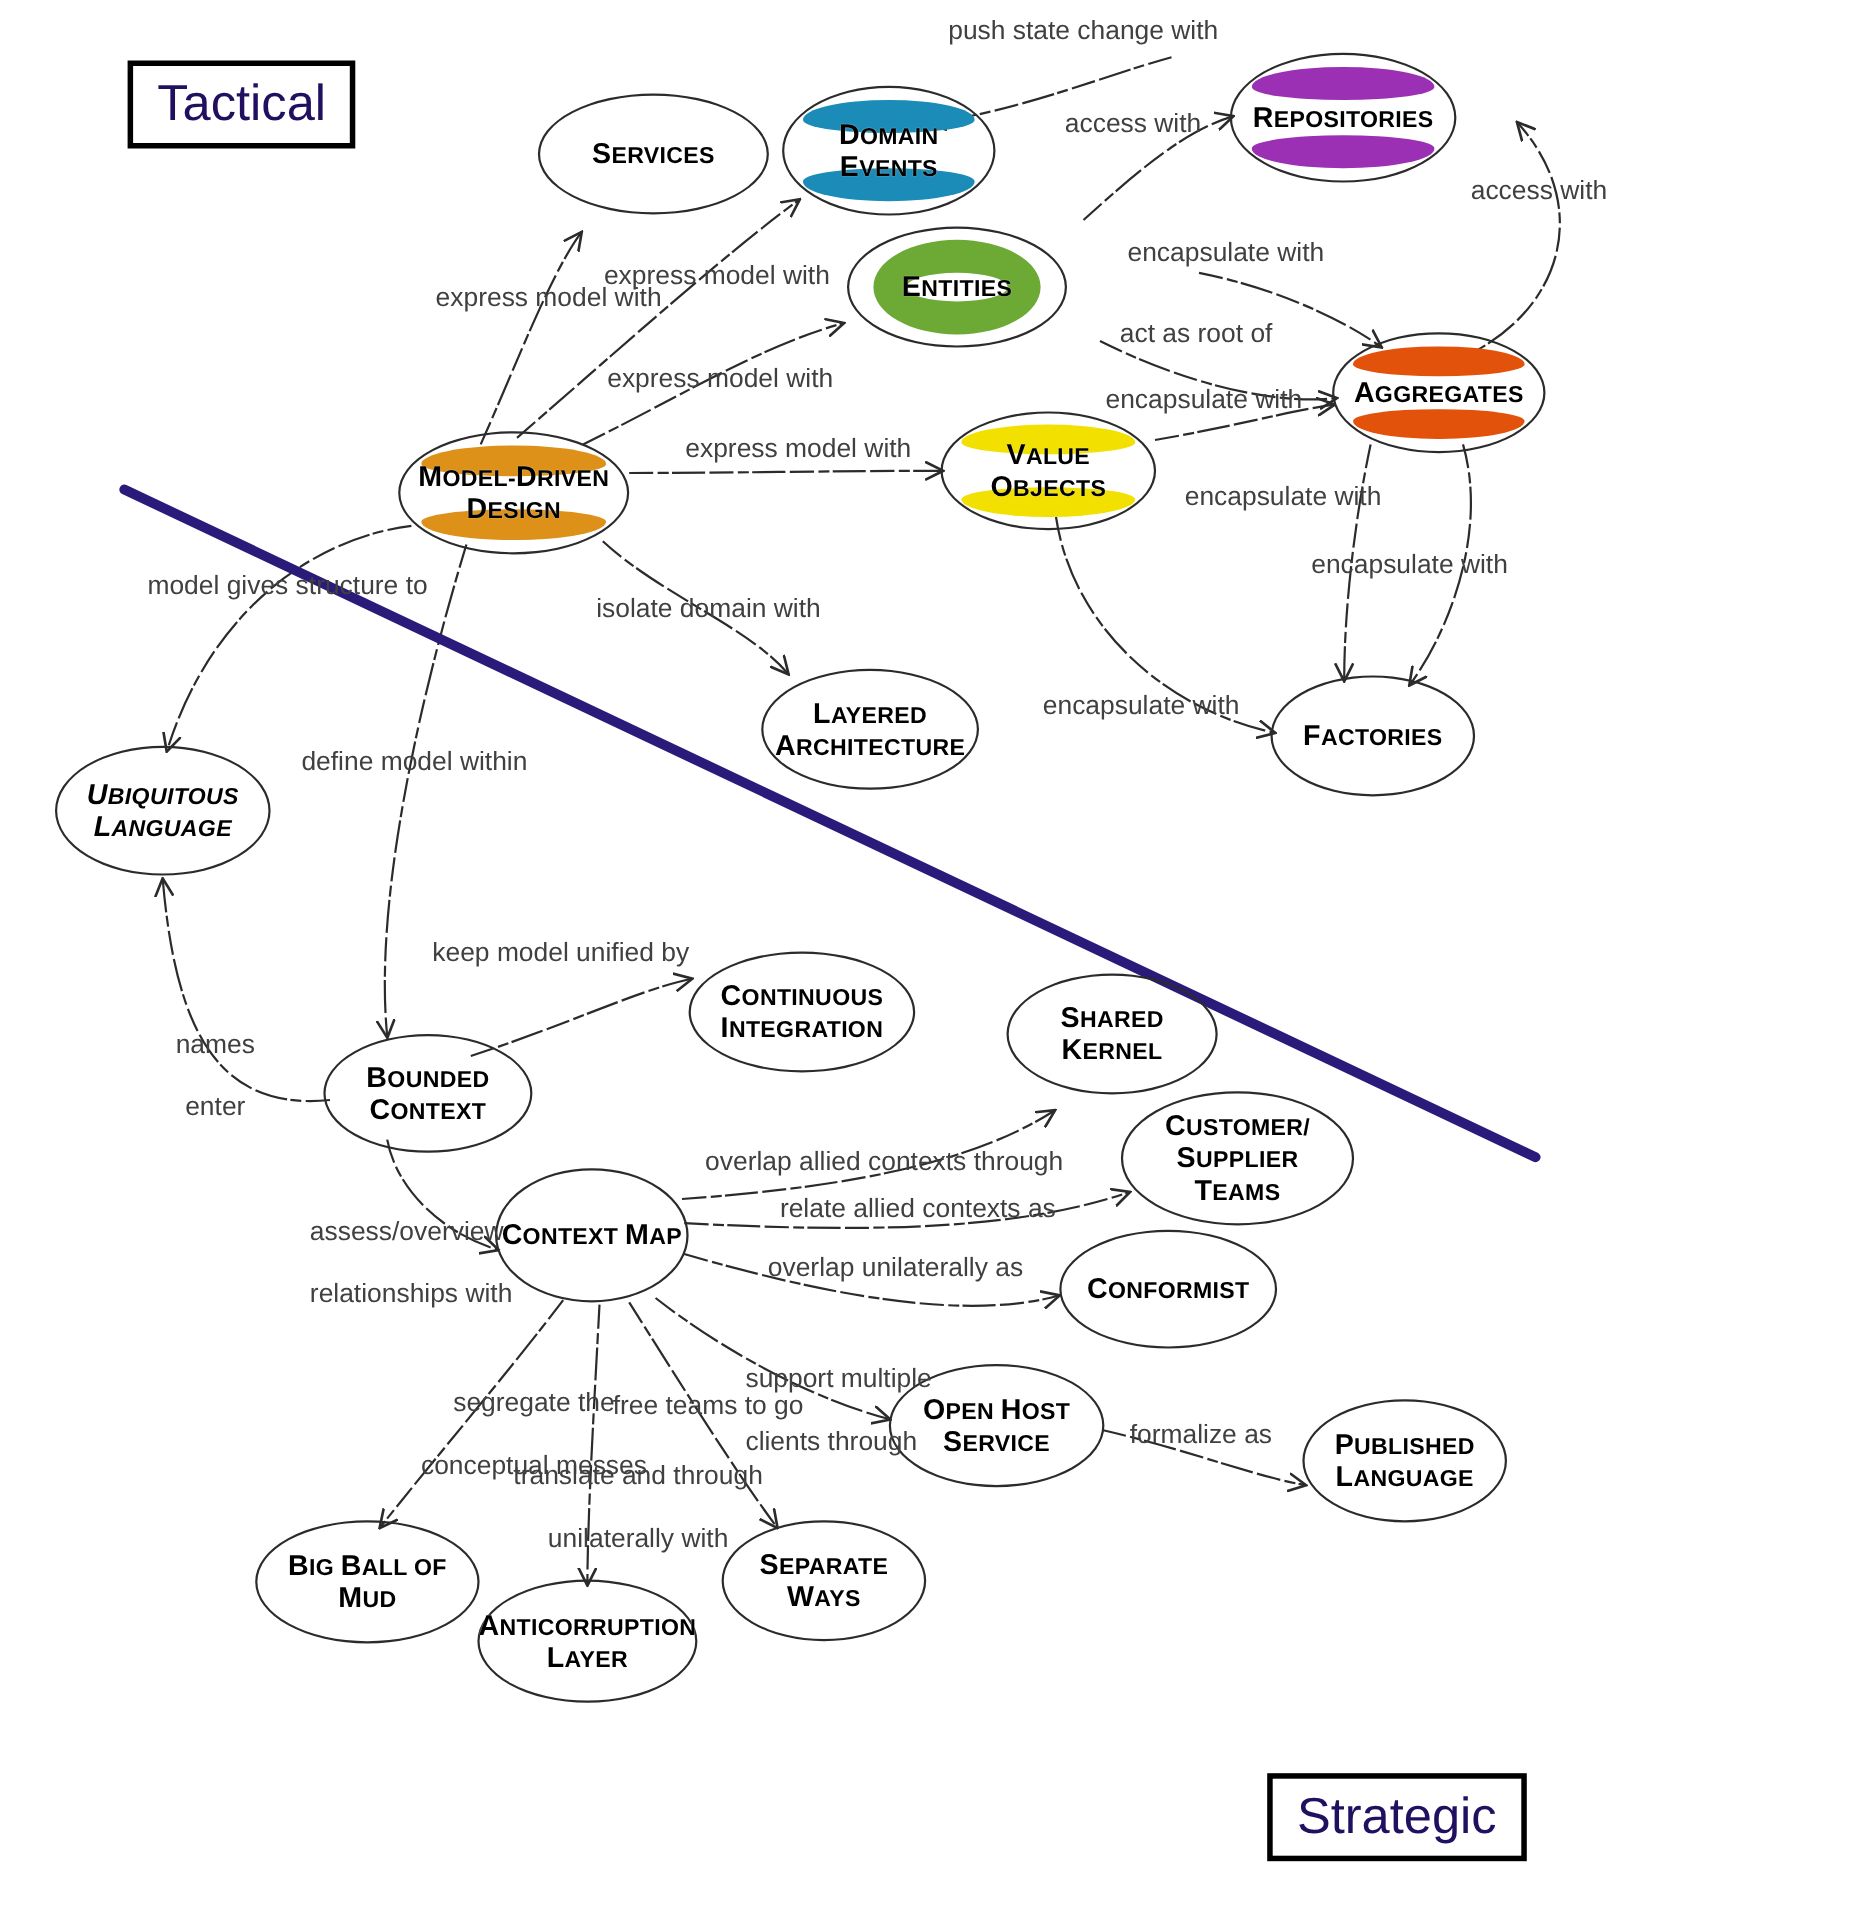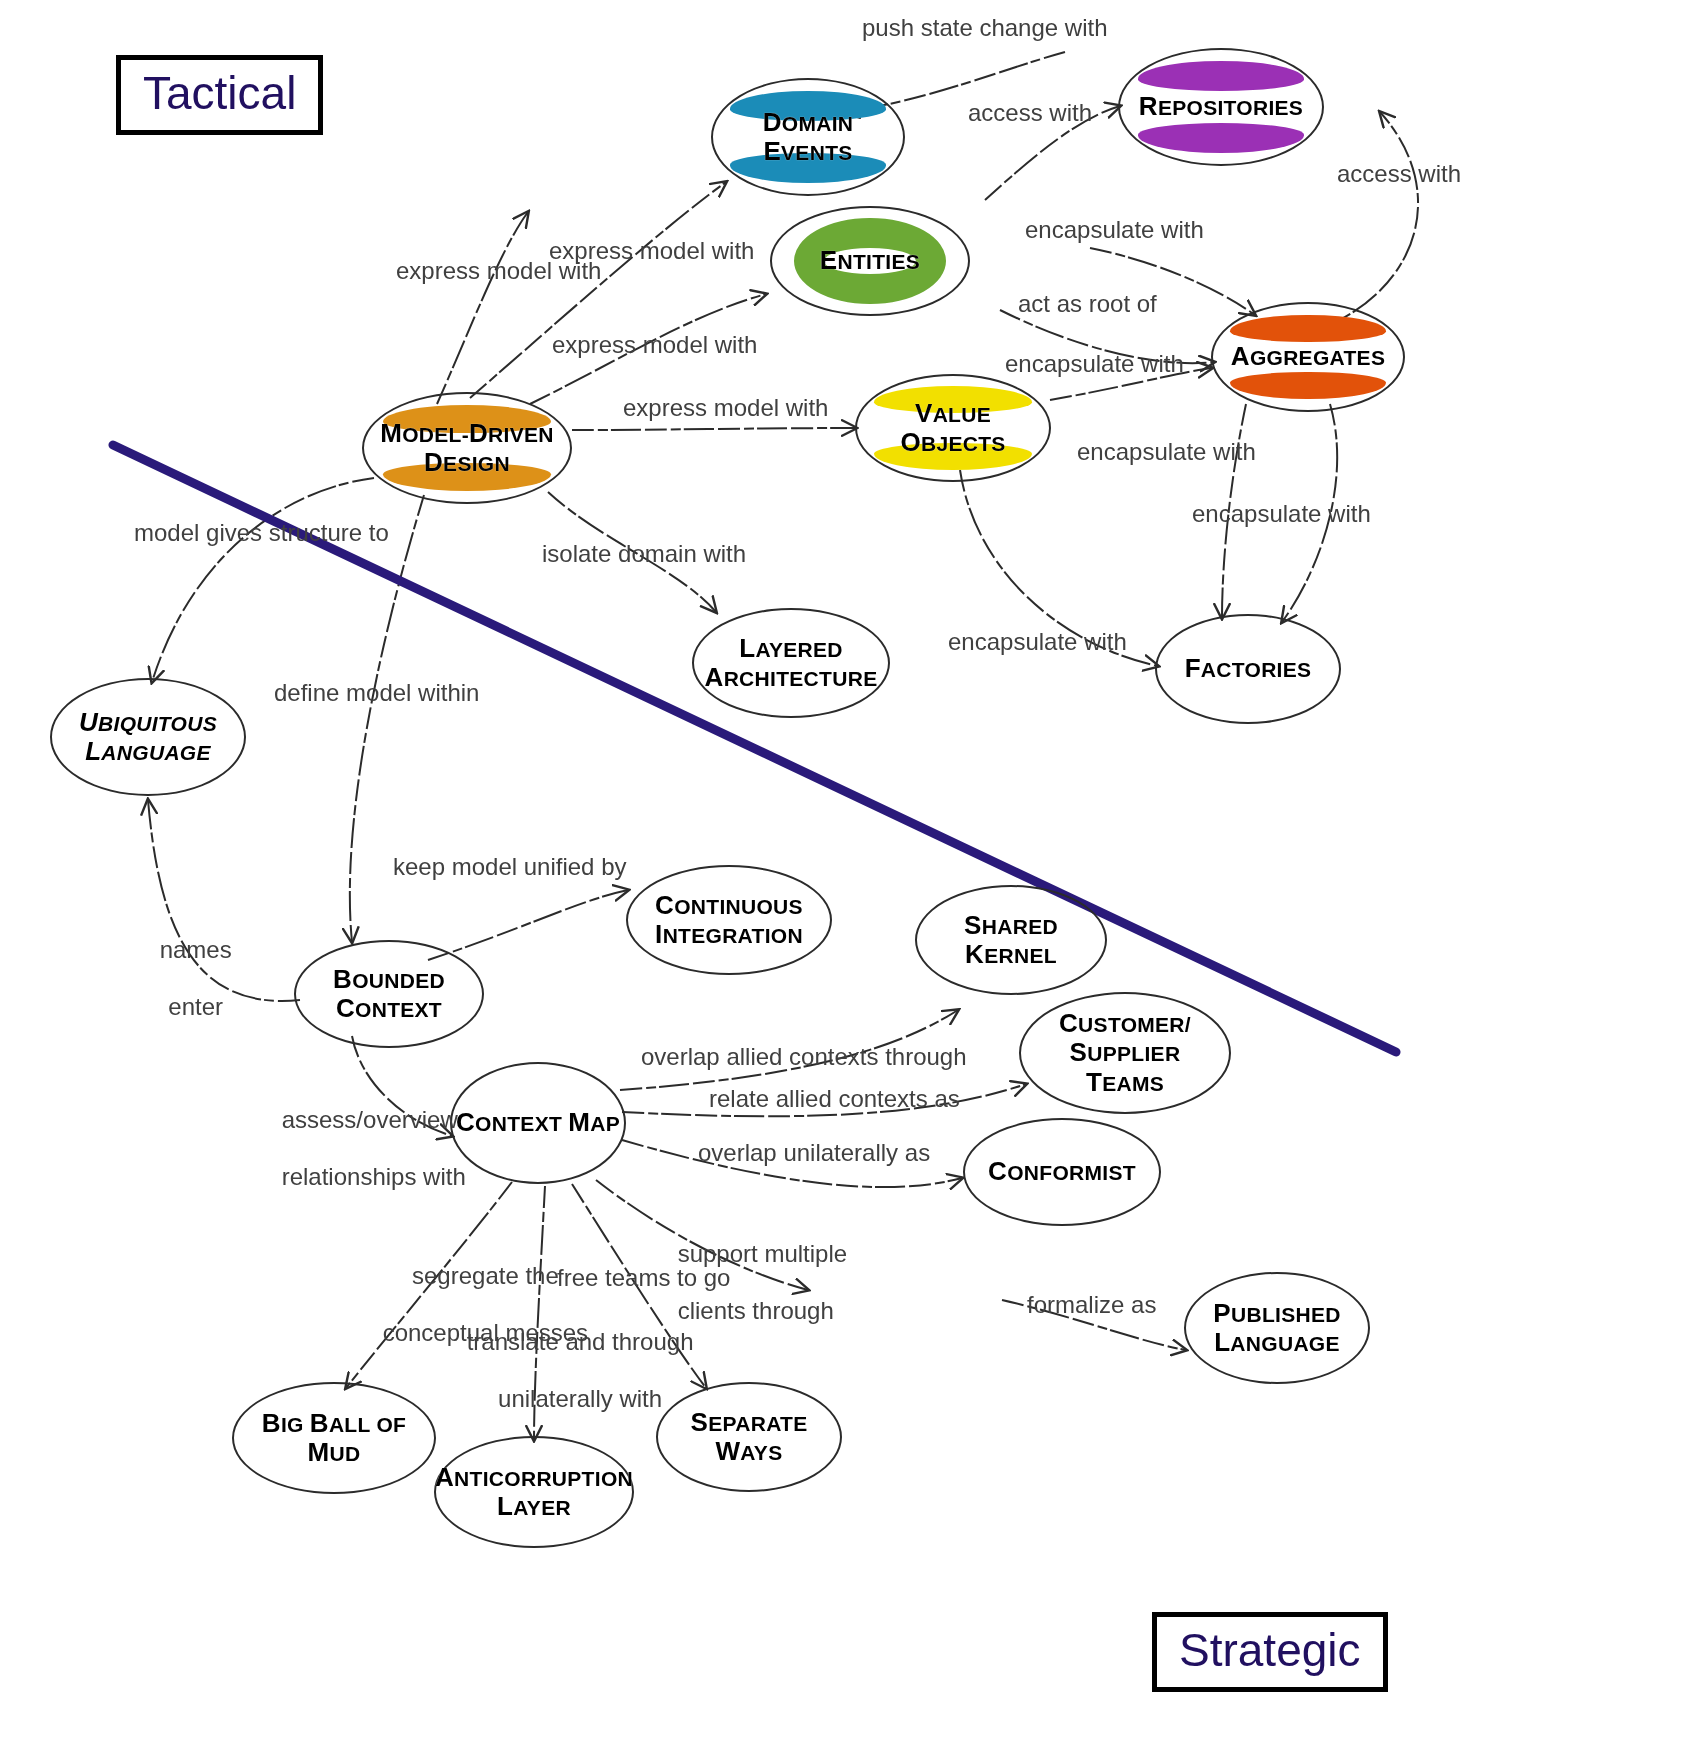--- a/index.html
+++ b/index.html
@@ -173,20 +173,24 @@
       <path d="M 1002 1300 C 1080 1318 1140 1342 1186 1350"></path>
     </g>
 
     <line x1="113" y1="445" x2="1396" y2="1052" stroke="#2a1a7a" stroke-width="9" stroke-linecap="round"></line>
   </svg>
 
   <div class="quadrant-box" style="left:116px; top:55px;">Tactical</div>
 
   <div class="quadrant-box" style="left:1152px; top:1612px;">Strategic</div>
 
+  <div class="node" style="left:489px; top:85px; width:210px; height:110px;">
+    <span class="node-label sc">
+      <span class="big">S</span>ERVICES</span>
+  </div>
 
   <div class="node" style="left:711px; top:78px; width:194px; height:118px;">
     <span class="hl" style="left:0;top:0;width:100%;height:100%;">
       <span class="hl-top" style="background:#1b8cb8;"></span>
       <span class="hl-bot" style="background:#1b8cb8;"></span>
     </span>
     <span class="node-label sc">
       <span class="big">D</span>OMAIN <span class="big">E</span>VENTS</span>
   </div>
 
@@ -270,20 +274,24 @@
   <div class="node" style="left:450px; top:1062px; width:176px; height:122px;">
     <span class="node-label sc">
       <span class="big">C</span>ONTEXT <span class="big">M</span>AP</span>
   </div>
 
   <div class="node" style="left:963px; top:1118px; width:198px; height:108px;">
     <span class="node-label sc">
       <span class="big">C</span>ONFORMIST</span>
   </div>
 
+  <div class="node" style="left:808px; top:1240px; width:196px; height:112px;">
+    <span class="node-label sc">
+      <span class="big">O</span>PEN <span class="big">H</span>OST<br><span class="big">S</span>ERVICE</span>
+  </div>
 
   <div class="node" style="left:1184px; top:1272px; width:186px; height:112px;">
     <span class="node-label sc">
       <span class="big">P</span>UBLISHED<br><span class="big">L</span>ANGUAGE</span>
   </div>
 
   <div class="node" style="left:232px; top:1382px; width:204px; height:112px;">
     <span class="node-label sc">
       <span class="big">B</span>IG <span class="big">B</span>ALL OF<br><span class="big">M</span>UD</span>
   </div>

